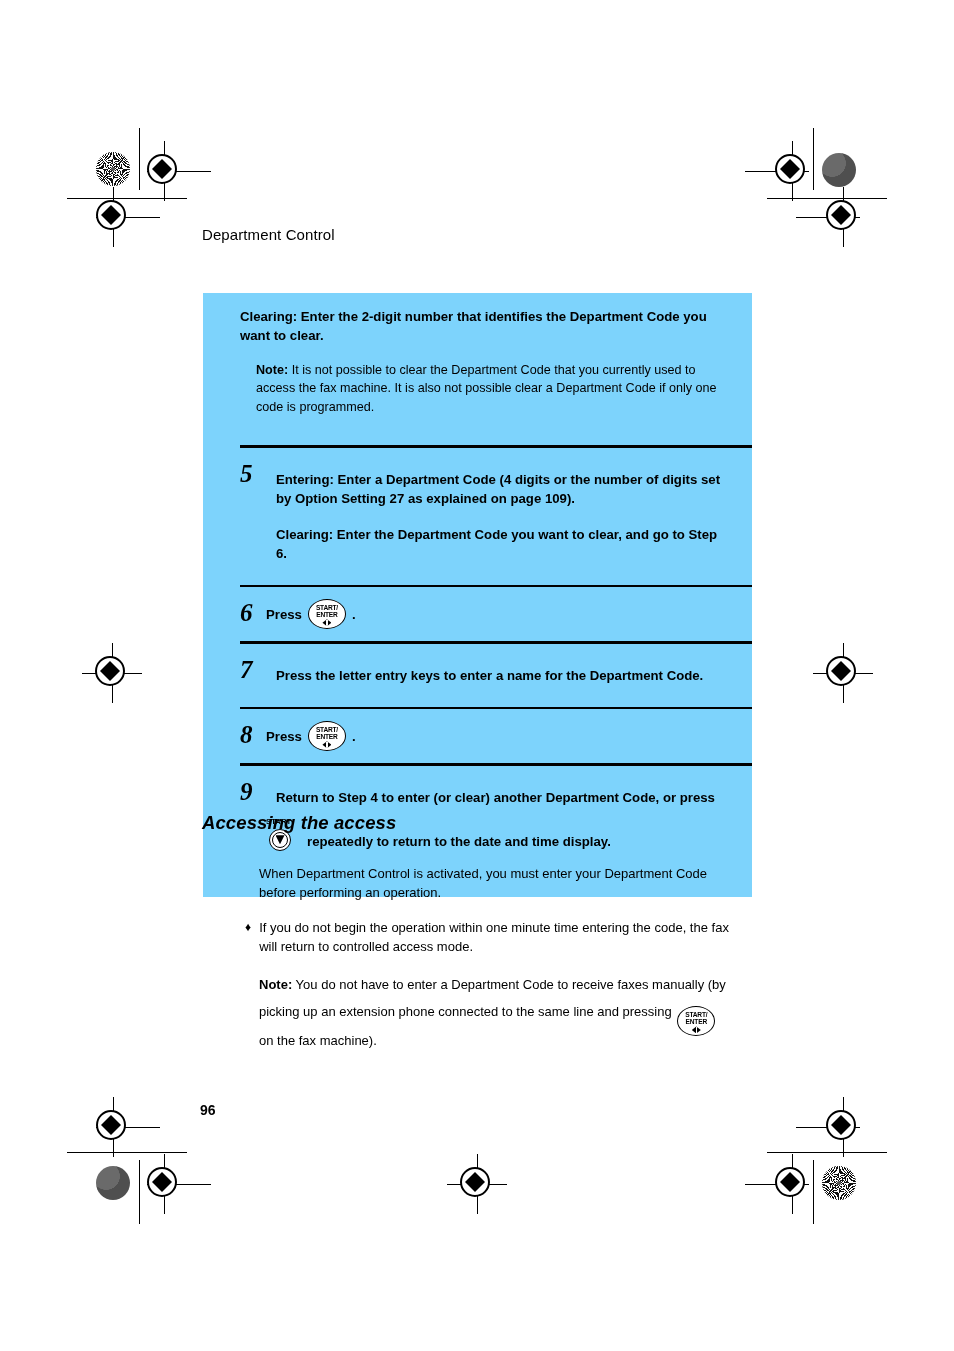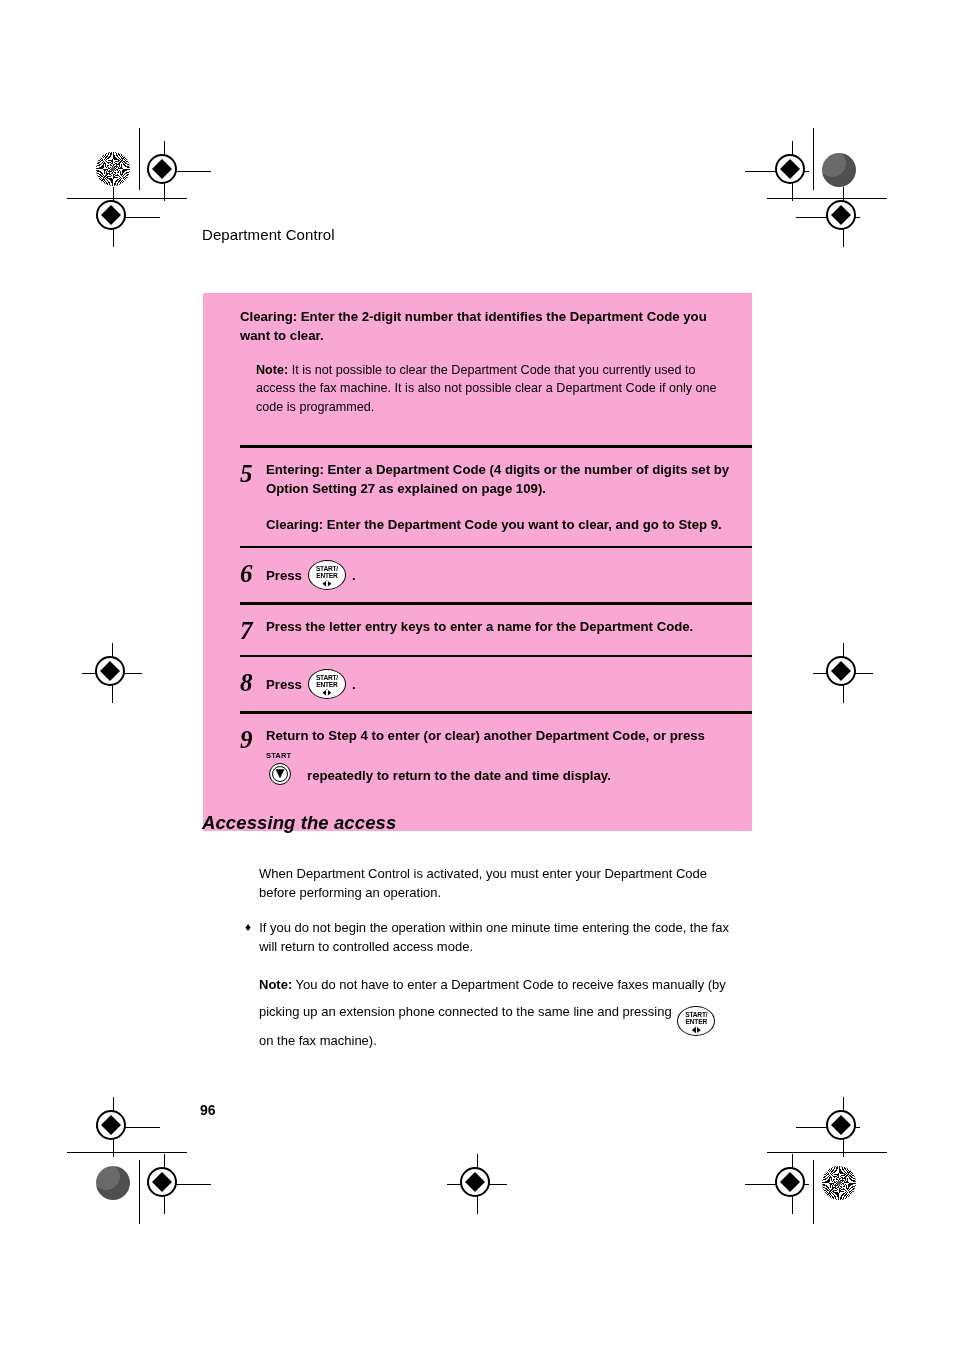--- a/index.html
+++ b/index.html
@@ -87,21 +87,21 @@
     font-size: 15px;
     letter-spacing: 0.1px;
     color: #000;
   }
 
   .step-box {
     position: absolute;
     left: 203px;
     top: 293px;
     width: 549px;
-    background: #f9a8d4;
+    background: #7dd3fc;
   }
   .step-row {
     position: relative;
     display: flex;
     align-items: flex-start;
     padding: 12px 12px 12px 0;
     margin-left: 37px;
   }
   .rule {
     height: 2.5px;
@@ -119,21 +119,21 @@
     padding-top: 1px;
     color: #000;
   }
   .step-body {
     flex: 1 1 auto;
     font-size: 13.2px;
     font-weight: bold;
     line-height: 1.44;
     color: #000;
   }
-  .step-body p { margin: 0; }
+  .step-body p { margin: 10px; }
   .step-body p + p { margin-top: 17px; }
   .intro-block {
     padding: 14px 12px 13px 37px;
   }
   .intro-head {
     font-size: 13.2px;
     font-weight: bold;
     line-height: 1.44;
     margin: 0 0 12px 0;
   }
@@ -370,21 +370,21 @@
       <p class="intro-head">Clearing: Enter the 2-digit number that identifies the Department Code you want to clear.</p>
       <p class="intro-note"><b>Note:</b><span> It is not possible to clear the Department Code that you currently used to access the fax machine. It is also not possible clear a Department Code if only one code is programmed.</span></p>
     </div>
 
     <div class="rule"></div>
 
     <div class="step-row">
       <div class="step-num">5</div>
       <div class="step-body">
         <p>Entering: Enter a Department Code (4 digits or the number of digits set by Option Setting 27 as explained on page 109).</p>
-        <p>Clearing: Enter the Department Code you want to clear, and go to Step 9.</p>
+        <p>Clearing: Enter the Department Code you want to clear, and go to Step 6.</p>
       </div>
     </div>
 
     <div class="rule"></div>
 
     <div class="step-row">
       <div class="step-num">6</div>
       <div class="step-body">
         <div class="press-line">
           <span>Press</span>

